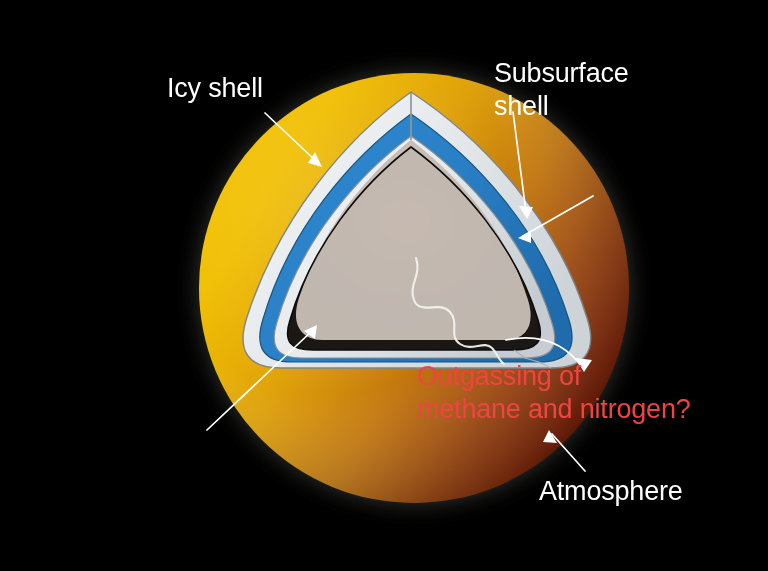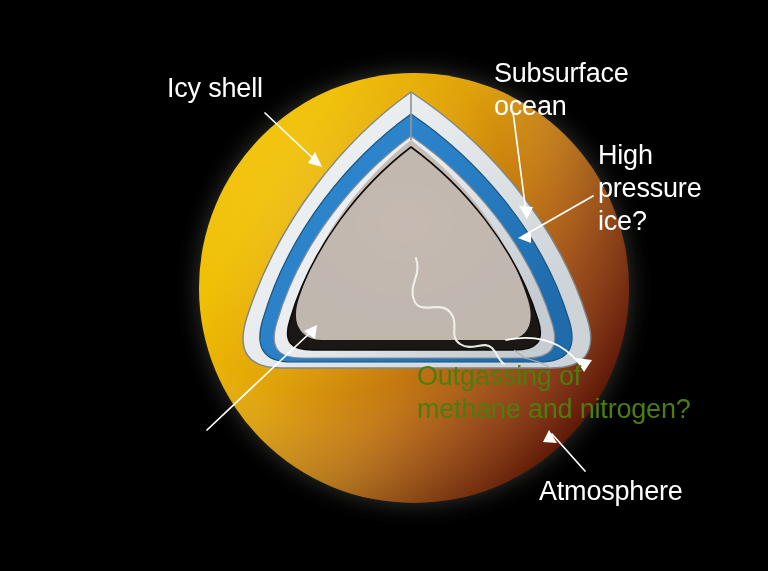--- a/index.html
+++ b/index.html
@@ -33,21 +33,21 @@
     font-size: 27px;
     line-height: 33px;
     white-space: pre;
     letter-spacing: -0.2px;
     pointer-events: none;
   }
   #lbl-icy-shell   { left: 131px; top: 72px; }
   #lbl-subsurface  { left: 458px; top: 57px; }
   #lbl-highpress   { left: 562px; top: 139px; }
   #lbl-rock        { left: 100px; top: 424px; }
-  #lbl-outgassing  { left: 381px; top: 360px; color: #4d7c0f; }
+  #lbl-outgassing  { left: 381px; top: 360px; color: #ef4444; }
   #lbl-atmosphere  { left: 503px; top: 475px; text-align: right; }
 </style>
 </head>
 <body>
 
 <div id="stage">
 
   <svg viewBox="0 0 768 571">
     <defs>
       <radialGradient id="gHaze" cx="50%" cy="50%" r="50%">
@@ -209,25 +209,22 @@
       <path d="M 491 219 L 483 206 L 497 207 Z"></path>
       <path d="M 482 238 L 495 231 L 495 243 Z"></path>
       <path d="M 281 325 L 279 339 L 268 331 Z"></path>
       <path d="M 513 430 L 521 443 L 507 442 Z"></path>
     </g>
   </svg>
 
   <div class="lbl" id="lbl-icy-shell">Icy shell</div>
 
   <div class="lbl" id="lbl-subsurface">Subsurface
-ocean</div>
-
-  <div class="lbl" id="lbl-highpress">High
-pressure
-ice?</div>
+shell</div>
+
 
 
   <div class="lbl" id="lbl-outgassing">Outgassing of
 methane and nitrogen?</div>
 
   <div class="lbl" id="lbl-atmosphere">Atmosphere</div>
 
 </div>
 
 </body></html>

